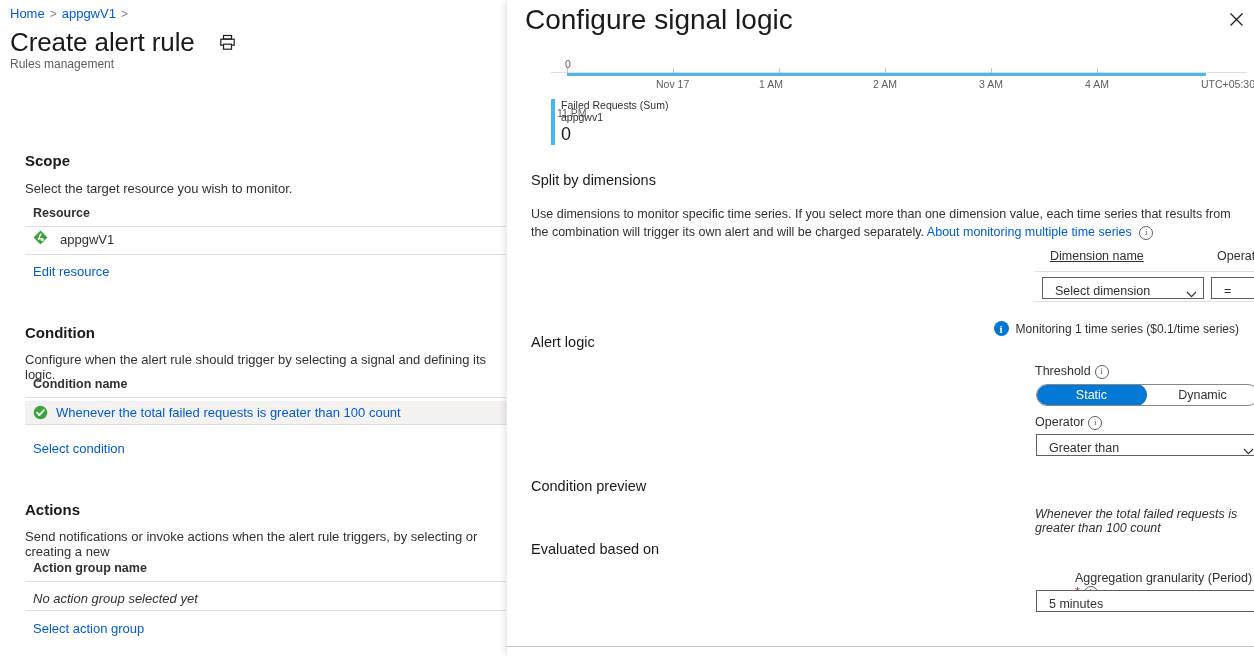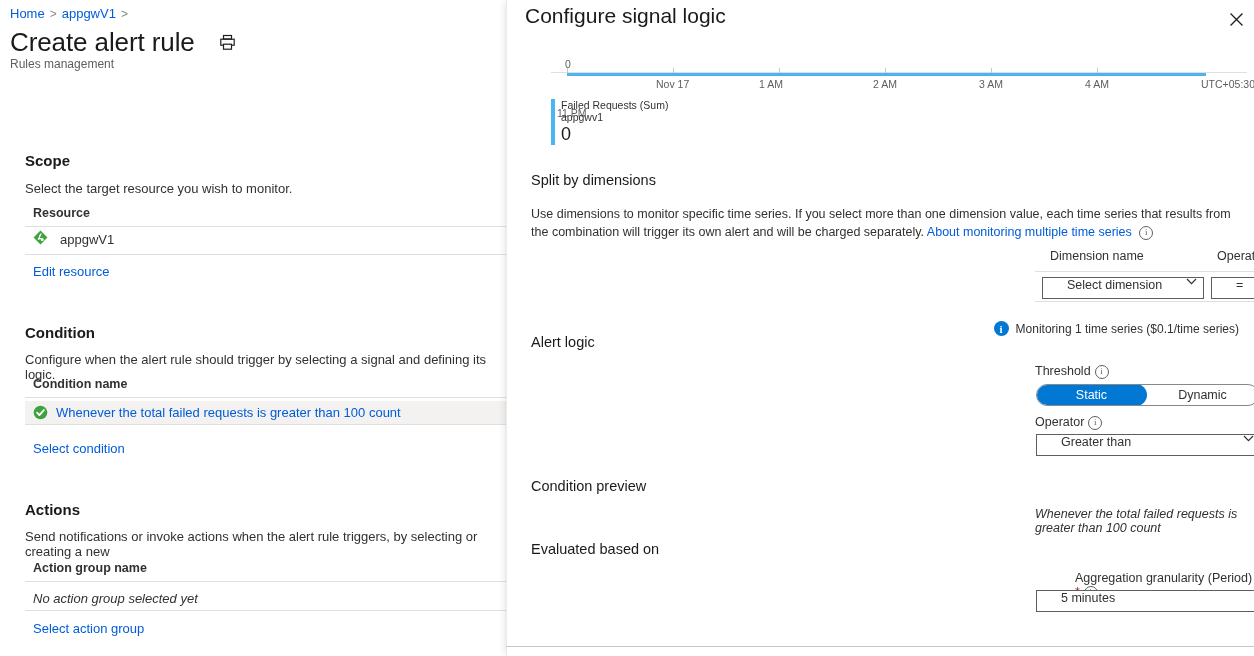--- a/index.html
+++ b/index.html
@@ -157,21 +157,21 @@
     width: 748px;
     height: 656px;
     background: #ffffff;
     border-left: 1px solid #edebe9;
     box-shadow: -3px 0 7px -2px rgba(0,0,0,0.12);
     overflow: hidden;
   }
   .panel-title {
     position: absolute;
     left: 18px; top: 4px;
-    font-size: 21px;
+    font-size: 28px;
     font-weight: 300;
     color: #1b1a19;
   }
   .panel-close {
     position: absolute;
     right: 6px; top: 6px;
     width: 26px; height: 26px;
     display: flex; align-items: center; justify-content: center;
     cursor: pointer;
     color: #201f1e;
@@ -283,24 +283,24 @@
   }
 
   
   .sel {
     position: absolute;
     height: 22px;
     border: 1px solid #605e5c;
     background: #ffffff;
     box-sizing: border-box;
     display: flex;
-    align-items: flex-start;
-    font-size: 12.5px;
-    color: #323130;
-    padding: 0 6px 0 24px;
+    align-items: flex-end;
+    font-size: 12.5px;
+    color: #323130;
+    padding: 0 6px 0 12px;
     cursor: pointer;
   }
   .sel .chev { margin-left: auto; display:flex; }
 
   .dim-rule {
     position: absolute;
     left: 528px;
     width: 710px;
     height: 1px;
     background: #e1dfdd;
@@ -472,21 +472,21 @@
   </div>
 
   <div class="p-head" style="top:172px;">Split by dimensions</div>
   <div class="p-text" style="top:205px; width:700px;">
     <span>Use dimensions to monitor specific time series. If you select more than one dimension value, each time series that results from the</span>
     <span>combination will trigger its own alert and will be charged separately.</span>
     <span class="p-link">About monitoring multiple time series</span>
     <span class="infoglyph">i</span>
   </div>
 
-  <div class="p-colhead" style="left:543px; top:249px;">Dimension name</div>
+  <div class="p-colhead" style="left:543px; top:249px;text-decoration:underline;">Dimension name</div>
   <div class="p-colhead" style="left:710px; top:249px;">Operator</div>
 
   <div class="dim-rule" style="top:271px;"></div>
 
   <div class="sel" style="left:535px; top:277px; width:162px;">
     <span>Select dimension</span>
     <span class="chev">
       <svg width="11" height="7" viewBox="0 0 11 7">
           <path d="M1 1 L5.5 5.6 L10 1" stroke="#323130" stroke-width="1.2" fill="none"></path>
         </svg>

